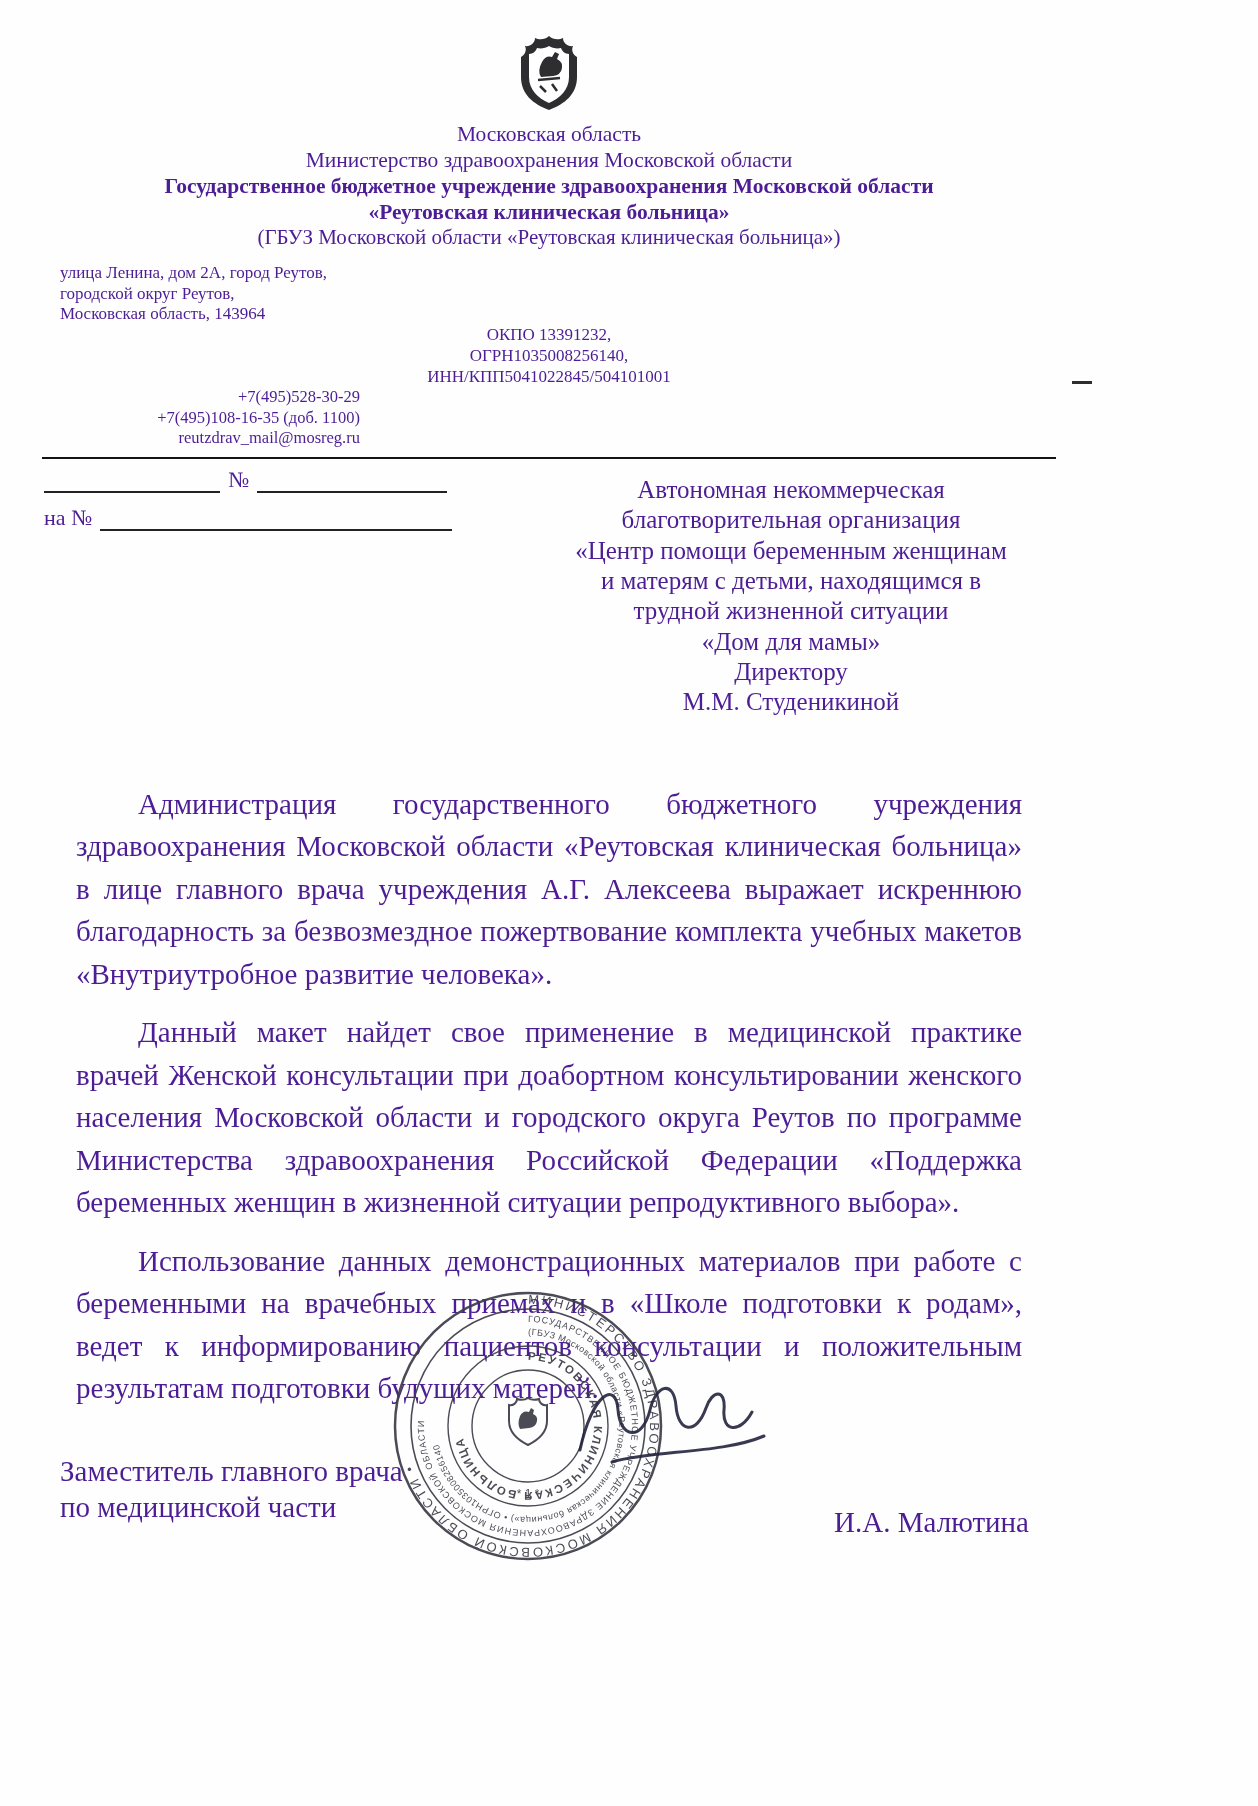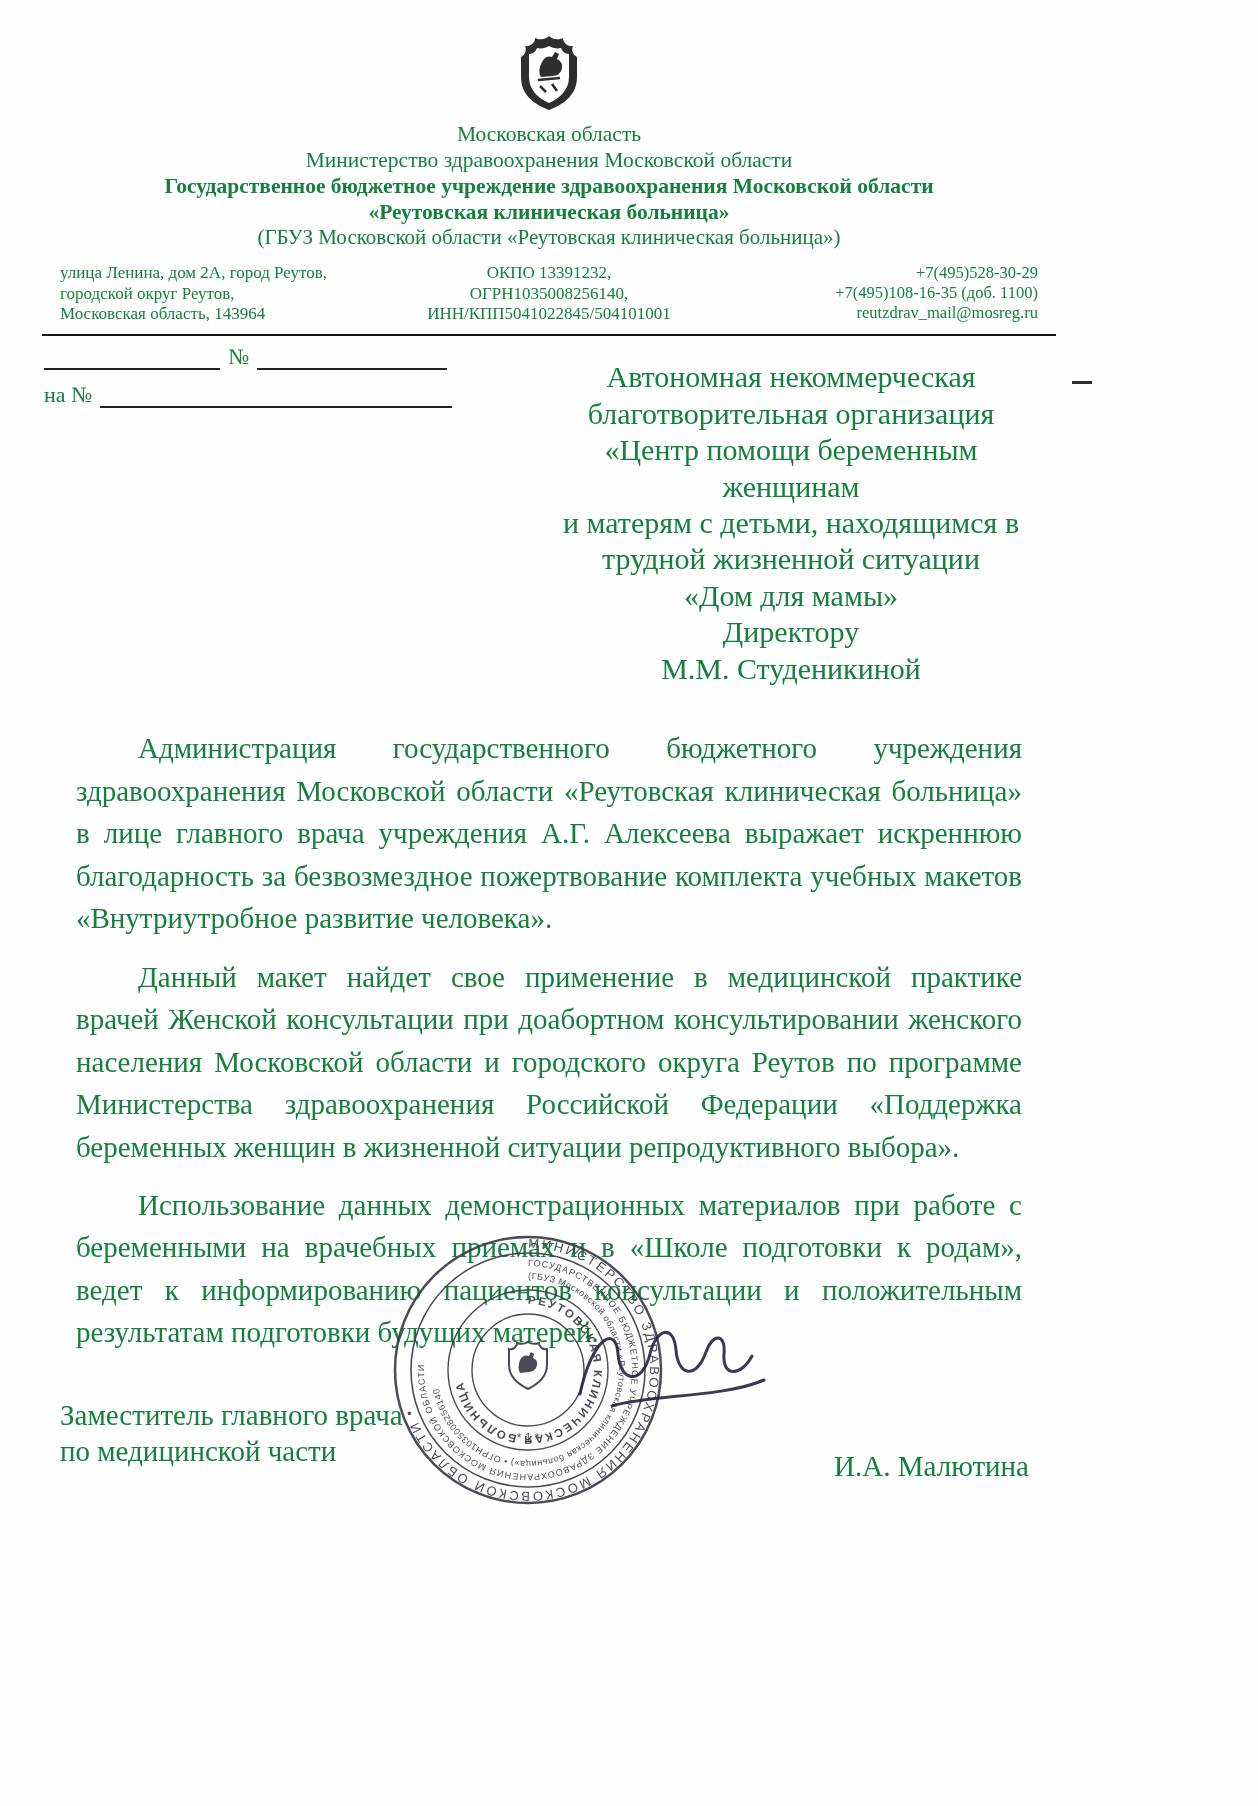--- a/index.html
+++ b/index.html
@@ -1,44 +1,44 @@
 <!DOCTYPE html>
 <html><head>
 <meta charset="utf-8">
 <style>
   * { box-sizing: border-box; }
   html, body { margin: 0; padding: 0; background: #ffffff; }
   .page {
     width: 1258px; height: 1806px; position: relative; overflow: hidden;
     background: #fefefe;
     font-family: "Liberation Serif", "DejaVu Serif", serif;
-    color: #15803d;
+    color: #4c1d95;
     padding: 34px 220px 0 60px;
   }
   
   .header { text-align: center; line-height: 1.22; }
   .emblem { display: inline-block; margin-bottom: 4px; }
   .h-region, .h-ministry { font-size: 21.5px; }
   .h-org { font-size: 21.5px; font-weight: bold; }
   .h-short { font-size: 21px; }
-  .info-row { display: flex; justify-content: space-between; margin-top: 12px; font-size: 17px; line-height: 1.22; }
+  .info-row { display: flex; justify-content: space-between; margin-top: 12px; font-size: 17px; line-height: 1.22; flex-direction: column; }
   .info-left  { text-align: left;  width: 300px; }
   .info-center{ text-align: center; flex: 1; }
   .info-right { text-align: right; width: 300px; font-size: 16.5px; }
   .header-rule { border: none; border-top: 2.5px solid #141414; margin: 9px -18px 0 -18px; }
   
   .ref-addr { position: relative; min-height: 284px; }
   .reference { position: absolute; left: -16px; top: 8px; font-size: 22px; z-index: 2; }
   .blank { display: inline-block; border-bottom: 2px solid #222; height: 24px; vertical-align: bottom; }
   .blank.b1 { width: 176px; }
   .blank.b2 { width: 190px; }
   .blank.b3 { width: 352px; }
   .ref-label { padding: 0 8px; }
   .ref-row2 { margin-top: 12px; }
-  .addressee { margin-left: auto; width: 494px; text-align: center; font-size: 30px; line-height: 1.215; padding-top: 23px; }
+  .addressee { margin-left: auto; width: 494px; text-align: center; font-size: 25px; line-height: 1.215; padding-top: 16px; }
   
   .salutation { text-align: center; font-size: 29px; margin-top: 126px; }
   .body-text { margin-top: 40px; }
   .body-text p { margin: 16px; font-size: 29px; line-height: 1.465; text-align: justify; text-indent: 62px; }
   
   .sig-section { position: relative; height: 330px; margin-top: 44px; }
   .closing { font-size: 29px; line-height: 1.24; position: relative; z-index: 2; }
   .sig-name { position: absolute; right: 9px; top: 52px; font-size: 29px; z-index: 2; }
   .stamp-wrap { position: absolute; left: 328px; top: -168px; width: 280px; height: 280px; opacity: 0.93; z-index: 1; }
   .squiggle-wrap { position: absolute; left: 512px; top: -100px; z-index: 3; }

